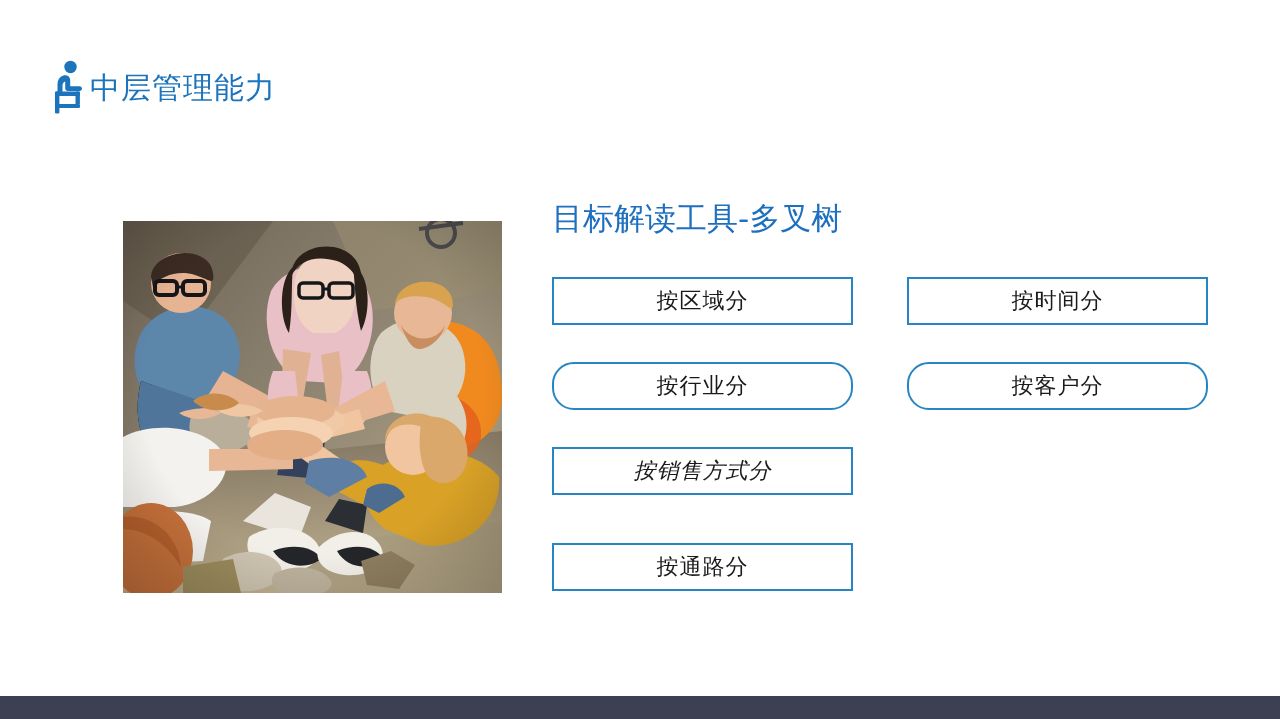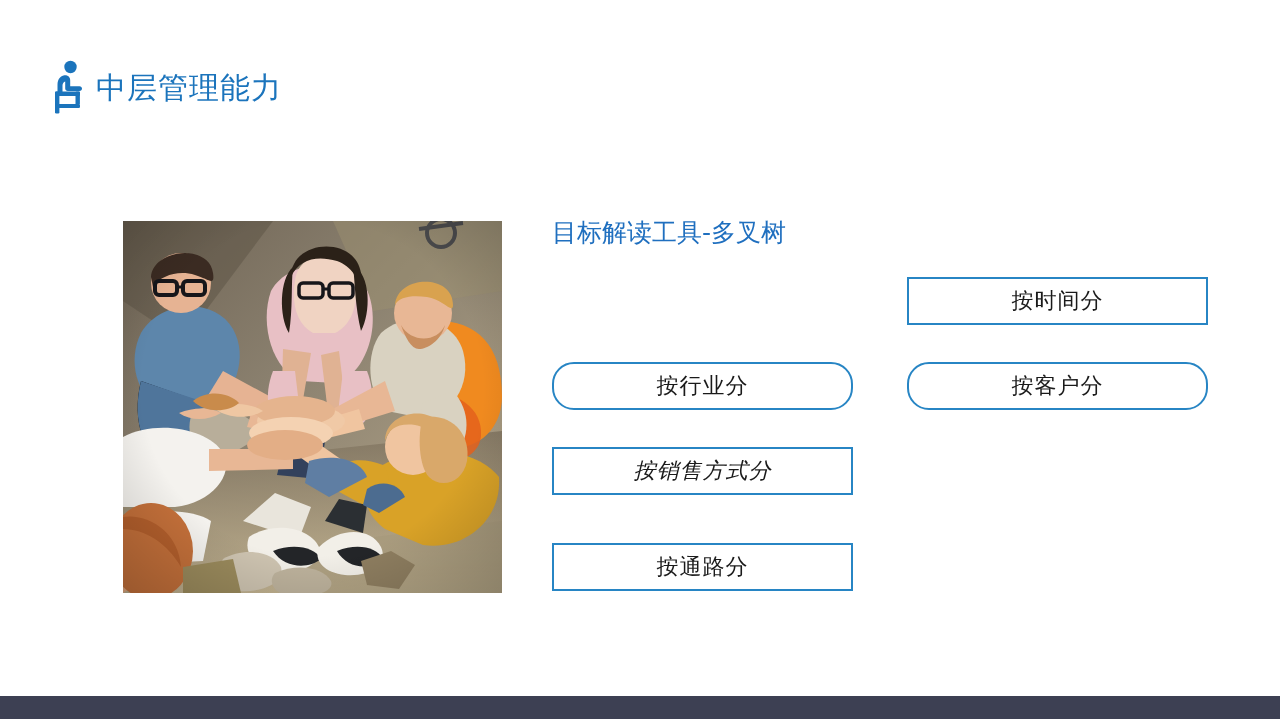--- a/index.html
+++ b/index.html
@@ -21,21 +21,20 @@
     background: #ffffff;
   }
 
   
   .brand {
     position: absolute;
     left: 50px;
     top: 60px;
     display: flex;
     align-items: center;
-    gap: 6px;
   }
   .brand-icon {
     width: 40px;
     height: 55px;
     display: block;
     flex: 0 0 auto;
   }
   .brand-text {
     font-size: 30px;
     line-height: 1;
@@ -59,22 +58,22 @@
   .photo-canvas {
     position: absolute;
     inset: 0;
     display: block;
   }
 
   
   .panel-title {
     position: absolute;
     left: 552px;
-    top: 218px;
-    font-size: 25px;
+    top: 200px;
+    font-size: 31px;
     line-height: 1.2;
     color: #1f6fbf;
     white-space: nowrap;
     font-family: "DejaVu Sans", "Liberation Sans", sans-serif;
   }
 
   .options {
     position: absolute;
     left: 552px;
     top: 277px;
@@ -231,20 +230,21 @@
       <circle cx="318" cy="12" r="14" fill="none" stroke="#4a4a4c" stroke-width="4"></circle>
       <line x1="296" y1="8" x2="340" y2="2" stroke="#4a4a4c" stroke-width="4"></line>
 
       <rect x="0" y="0" width="379" height="372" fill="url(#vign)"></rect>
     </svg>
   </div>
 
   <div class="panel-title">目标解读工具-多叉树</div>
 
   <div class="options">
+    <div class="option-box col-left  row-0">按区域分</div>
     <div class="option-box col-right row-0">按时间分</div>
     <div class="option-box col-left  row-1">按行业分</div>
     <div class="option-box col-right row-1">按客户分</div>
     <div class="option-box col-left  row-2">按销售方式分</div>
     <div class="option-box col-left  row-3">按通路分</div>
   </div>
 
   <div class="footer-bar"></div>
 
 </div>

